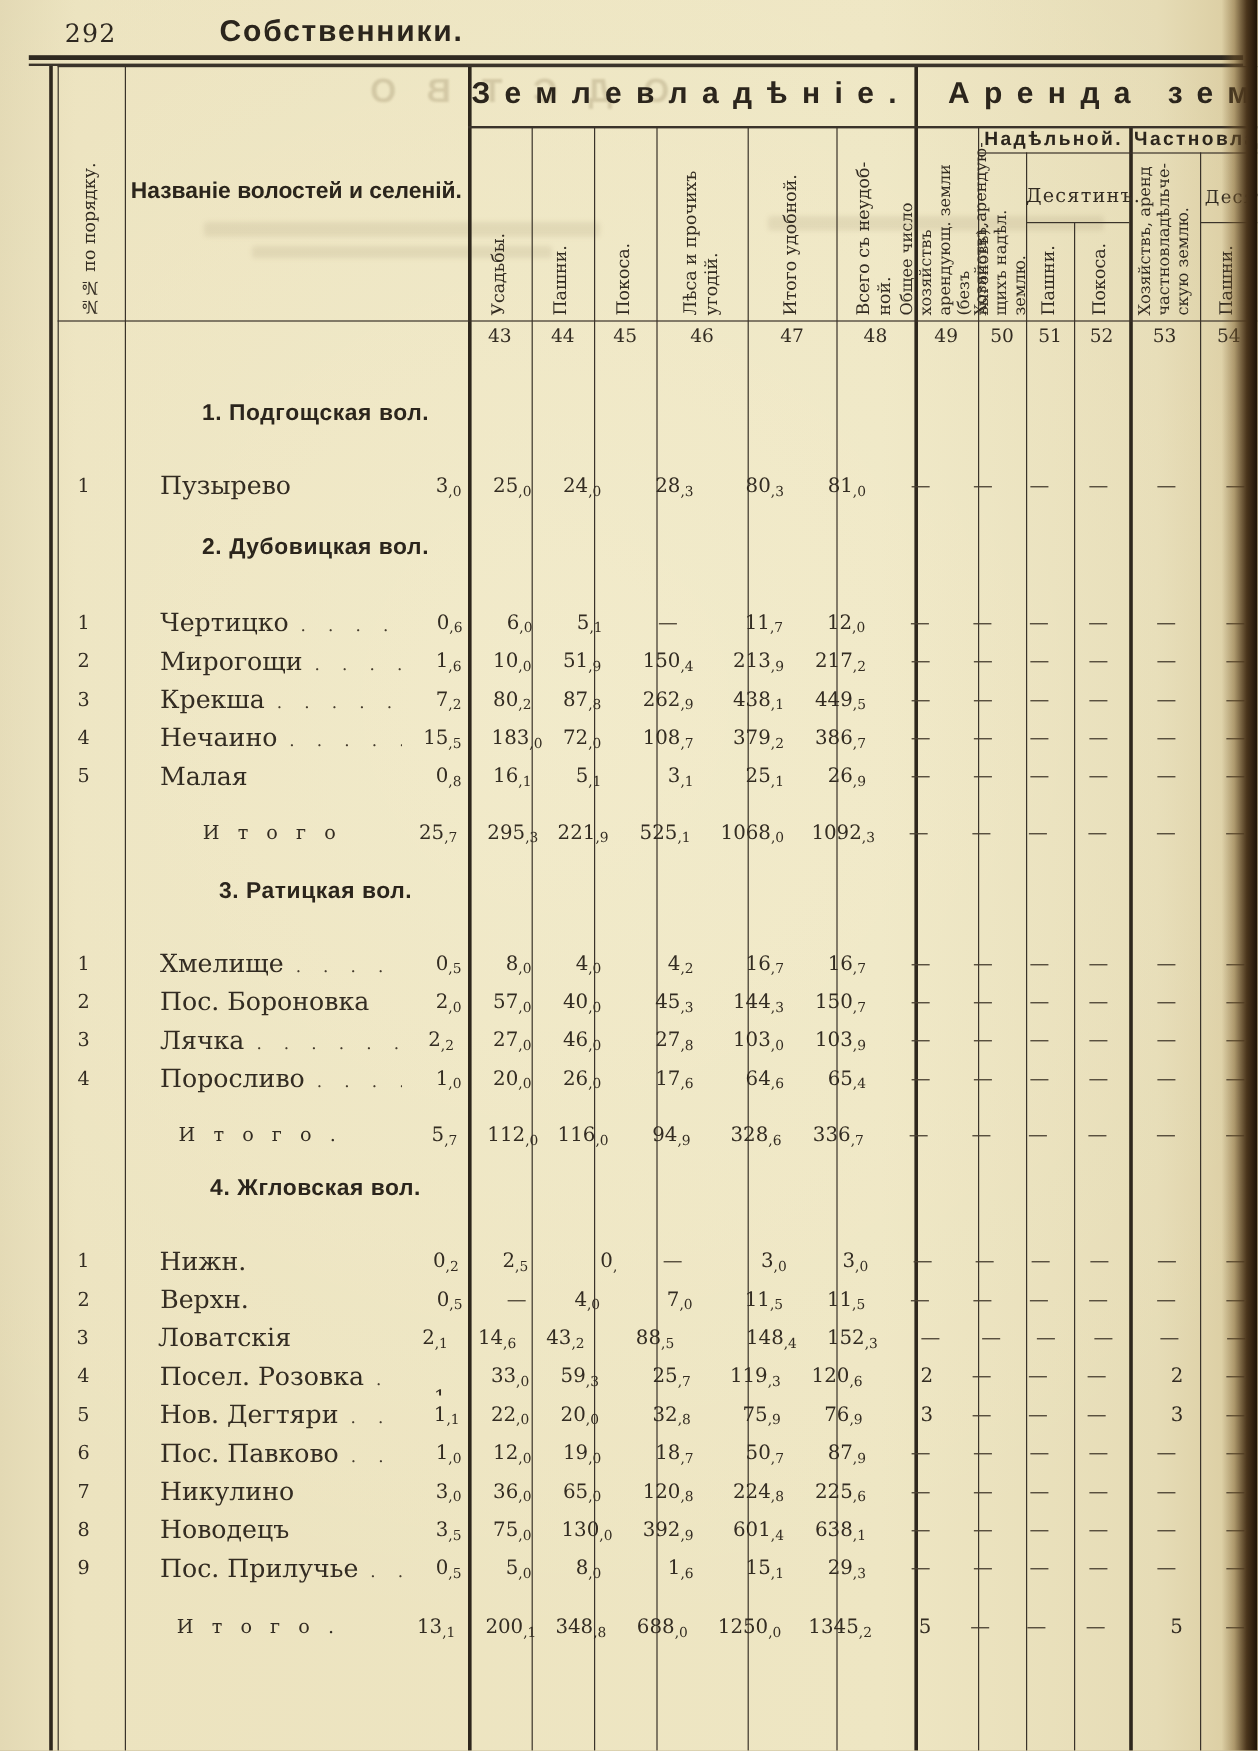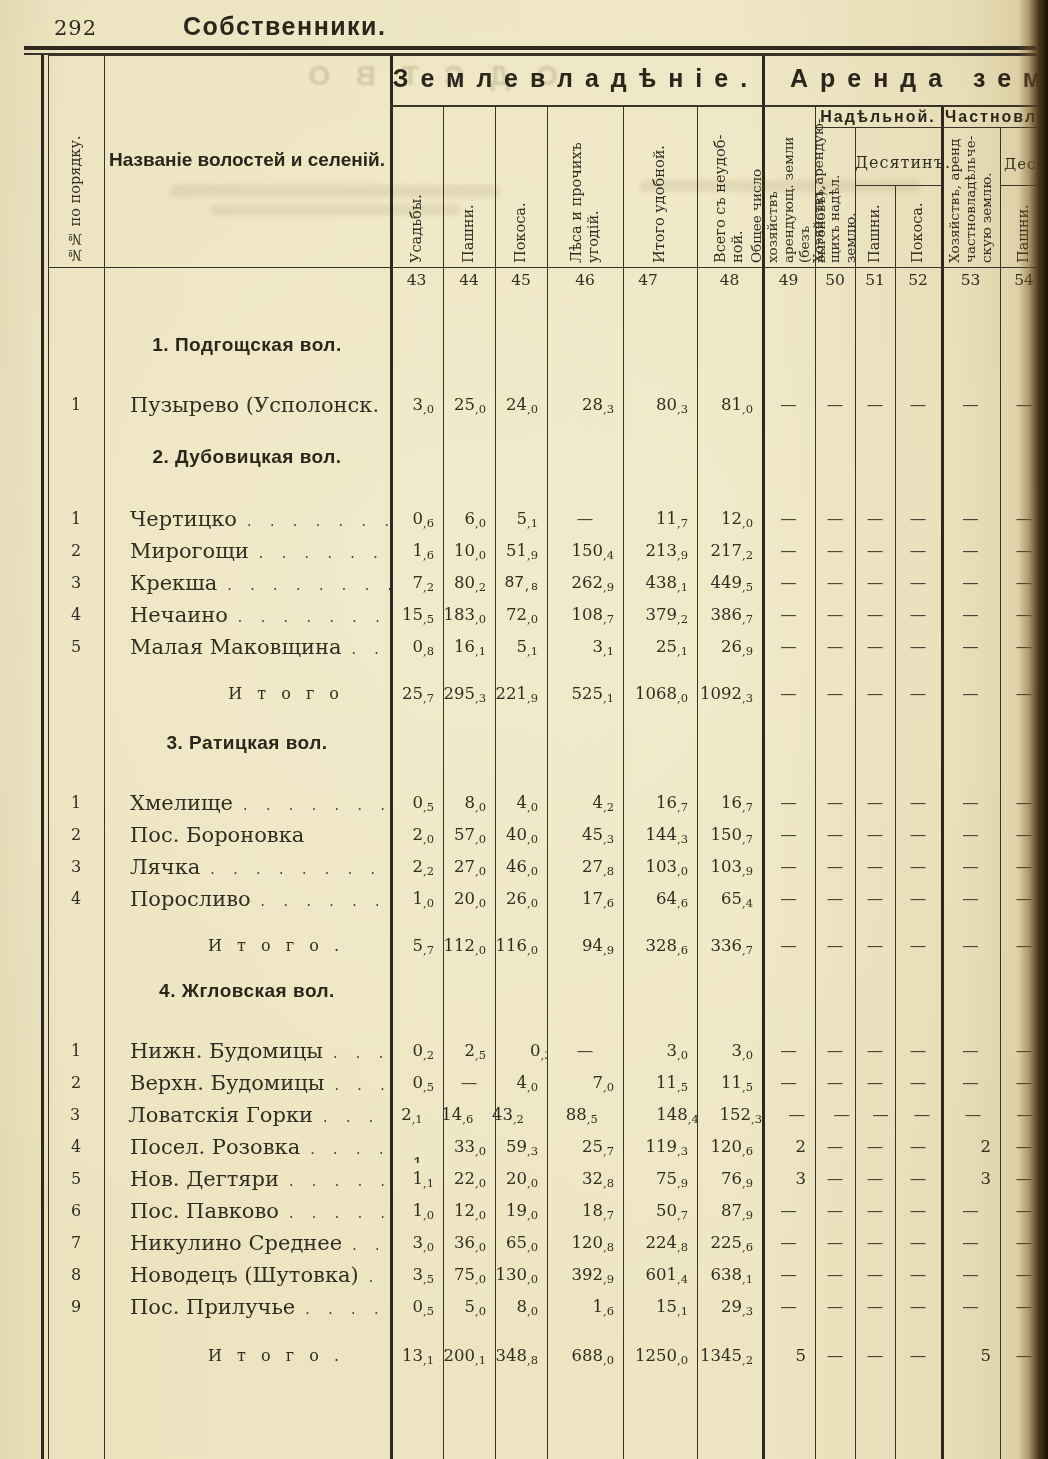--- a/index.html
+++ b/index.html
@@ -41,21 +41,21 @@
     font-family:"Liberation Sans","DejaVu Sans",sans-serif;font-weight:bold;font-size:19px;color:#2b251c;}
   .vh{position:absolute;display:flex;justify-content:center;overflow:visible;}
   .vh .vtext{height:100%;writing-mode:vertical-rl;transform:rotate(180deg);
     white-space:pre-line;text-align:left;font-size:14.5px;line-height:1.2;color:#332c22;}
   .vh.small .vtext{font-size:13.5px;line-height:1.18;}
   .colno{position:absolute;top:216px;height:24px;text-align:center;font-size:15.5px;color:#332c22;}
 
   
   .rows{position:absolute;left:0;top:242px;width:1000px;}
   .sp{width:100%;}
-  .drow{display:flex;width:1000px;}
+  .drow{display:flex;width:1000px;gap:16px;}
   .c{box-sizing:border-box;overflow:hidden;}
   .c.numc{text-align:center;font-size:16px;}
   .c.namec{display:flex;align-items:baseline;padding-left:26px;font-size:21px;}
   .leader{flex:1;overflow:hidden;white-space:nowrap;margin-left:10px;color:#453c2e;}
   .leader::after{content:". . . . . . . . . . . . . . . . . . . . . .";letter-spacing:7px;font-size:14px;}
   .c.valc{text-align:right;padding-right:9px;font-size:16.5px;position:relative;}
   .c.valc .dec{font-size:11.5px;position:relative;top:2.5px;letter-spacing:0;}
   .c.valc.is-dash{padding-right:0;text-align:center;color:#473e30;}
   .sect{width:100%;text-align:center;font-family:"Liberation Sans","DejaVu Sans",sans-serif;
     font-weight:bold;font-size:19px;letter-spacing:.5px;color:#2b251c;}
@@ -157,21 +157,21 @@
 скую землю.</div>
       </div>
     <div class="vh" style="left:952px;top:136px;width:48px;height:72px;">
         <div class="vtext">Пашни.</div>
       </div>
 
     <div class="colno" style="left:342px;width:53px;">43</div>
     <div class="colno" style="left:395px;width:52px;">44</div>
     <div class="colno" style="left:447px;width:52px;">45</div>
     <div class="colno" style="left:499px;width:76px;">46</div>
-    <div class="colno" style="left:563px;width:74px;">47</div>
+    <div class="colno" style="left:575px;width:74px;">47</div>
     <div class="colno" style="left:649px;width:65px;">48</div>
     <div class="colno" style="left:714px;width:53px;">49</div>
     <div class="colno" style="left:767px;width:40px;">50</div>
     <div class="colno" style="left:807px;width:40px;">51</div>
     <div class="colno" style="left:847px;width:46px;">52</div>
     <div class="colno" style="left:893px;width:59px;">53</div>
     <div class="colno" style="left:952px;width:48px;">54</div>
 
     <div class="rows" id="rows">
         <div class="sp" style="height: 28px;"></div>
@@ -248,21 +248,21 @@
           <div class="c valc is-dash" style="width: 48px; line-height: 32px;">—</div>
         </div>
         <div class="drow" style="height: 32px;">
           <div class="c numc" style="width: 56px; line-height: 32px;">3</div>
           <div class="c namec" style="width: 286px; line-height: 32px;">
             <span class="rowname">Крекша</span>
             <span class="leader"></span>
           </div>
           <div class="c valc" style="width: 53px; line-height: 32px;">7<span class="dec">,2</span></div>
           <div class="c valc" style="width: 52px; line-height: 32px;">80<span class="dec">,2</span></div>
-          <div class="c valc" style="width: 52px; line-height: 32px; font-family: Liberation Mono, monospace;">87<span class="dec">,8</span></div>
+          <div class="c valc" style="width: 52px; line-height: 32px;">87<span class="dec">,8</span></div>
           <div class="c valc" style="width: 76px; line-height: 32px;">262<span class="dec">,9</span></div>
           <div class="c valc" style="width: 74px; line-height: 32px;">438<span class="dec">,1</span></div>
           <div class="c valc" style="width: 65px; line-height: 32px;">449<span class="dec">,5</span></div>
           <div class="c valc is-dash" style="width: 53px; line-height: 32px;">—</div>
           <div class="c valc is-dash" style="width: 40px; line-height: 32px;">—</div>
           <div class="c valc is-dash" style="width: 40px; line-height: 32px;">—</div>
           <div class="c valc is-dash" style="width: 46px; line-height: 32px;">—</div>
           <div class="c valc is-dash" style="width: 59px; line-height: 32px;">—</div>
           <div class="c valc is-dash" style="width: 48px; line-height: 32px;">—</div>
         </div>
@@ -368,21 +368,21 @@
           <div class="c valc is-dash" style="width: 46px; line-height: 32px;">—</div>
           <div class="c valc is-dash" style="width: 59px; line-height: 32px;">—</div>
           <div class="c valc is-dash" style="width: 48px; line-height: 32px;">—</div>
         </div>
         <div class="drow" style="height: 32px;">
           <div class="c numc" style="width: 56px; line-height: 32px;">3</div>
           <div class="c namec" style="width: 286px; line-height: 32px;">
             <span class="rowname">Лячка</span>
             <span class="leader"></span>
           </div>
-          <div class="c valc" style="width: 53px; line-height: 32px;">2<span class="dec">,2</span></div>
+          <div class="c valc" style="width: 53px; line-height: 32px; text-align: center;">2<span class="dec">,2</span></div>
           <div class="c valc" style="width: 52px; line-height: 32px;">27<span class="dec">,0</span></div>
           <div class="c valc" style="width: 52px; line-height: 32px;">46<span class="dec">,0</span></div>
           <div class="c valc" style="width: 76px; line-height: 32px;">27<span class="dec">,8</span></div>
           <div class="c valc" style="width: 74px; line-height: 32px;">103<span class="dec">,0</span></div>
           <div class="c valc" style="width: 65px; line-height: 32px;">103<span class="dec">,9</span></div>
           <div class="c valc is-dash" style="width: 53px; line-height: 32px;">—</div>
           <div class="c valc is-dash" style="width: 40px; line-height: 32px;">—</div>
           <div class="c valc is-dash" style="width: 40px; line-height: 32px;">—</div>
           <div class="c valc is-dash" style="width: 46px; line-height: 32px;">—</div>
           <div class="c valc is-dash" style="width: 59px; line-height: 32px;">—</div>

